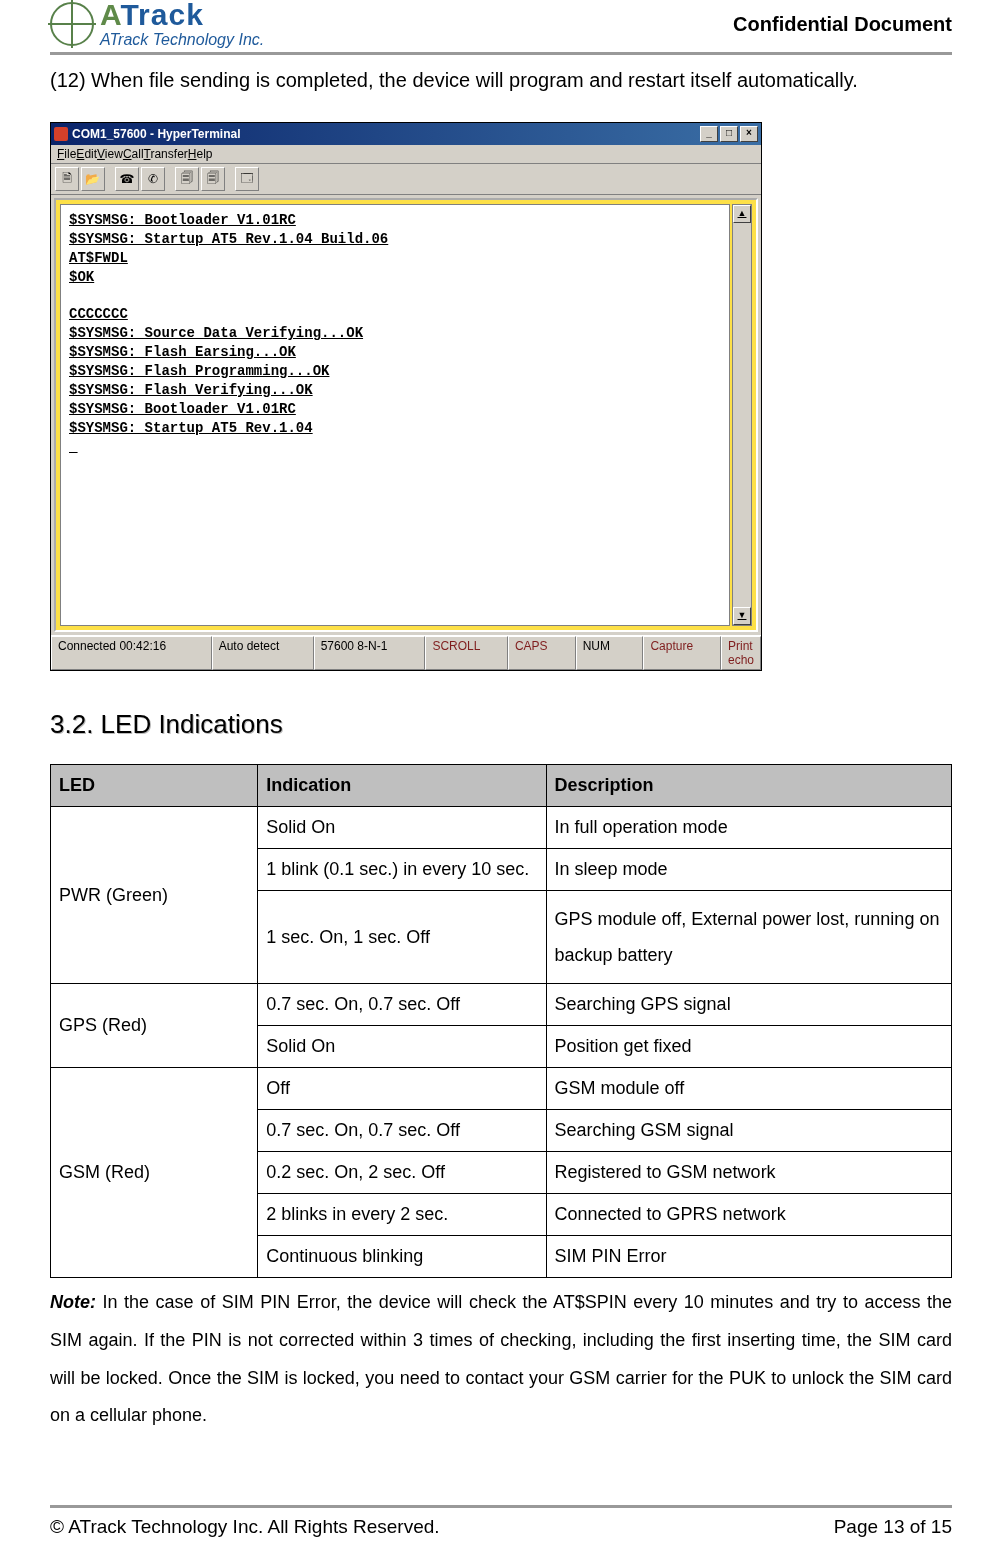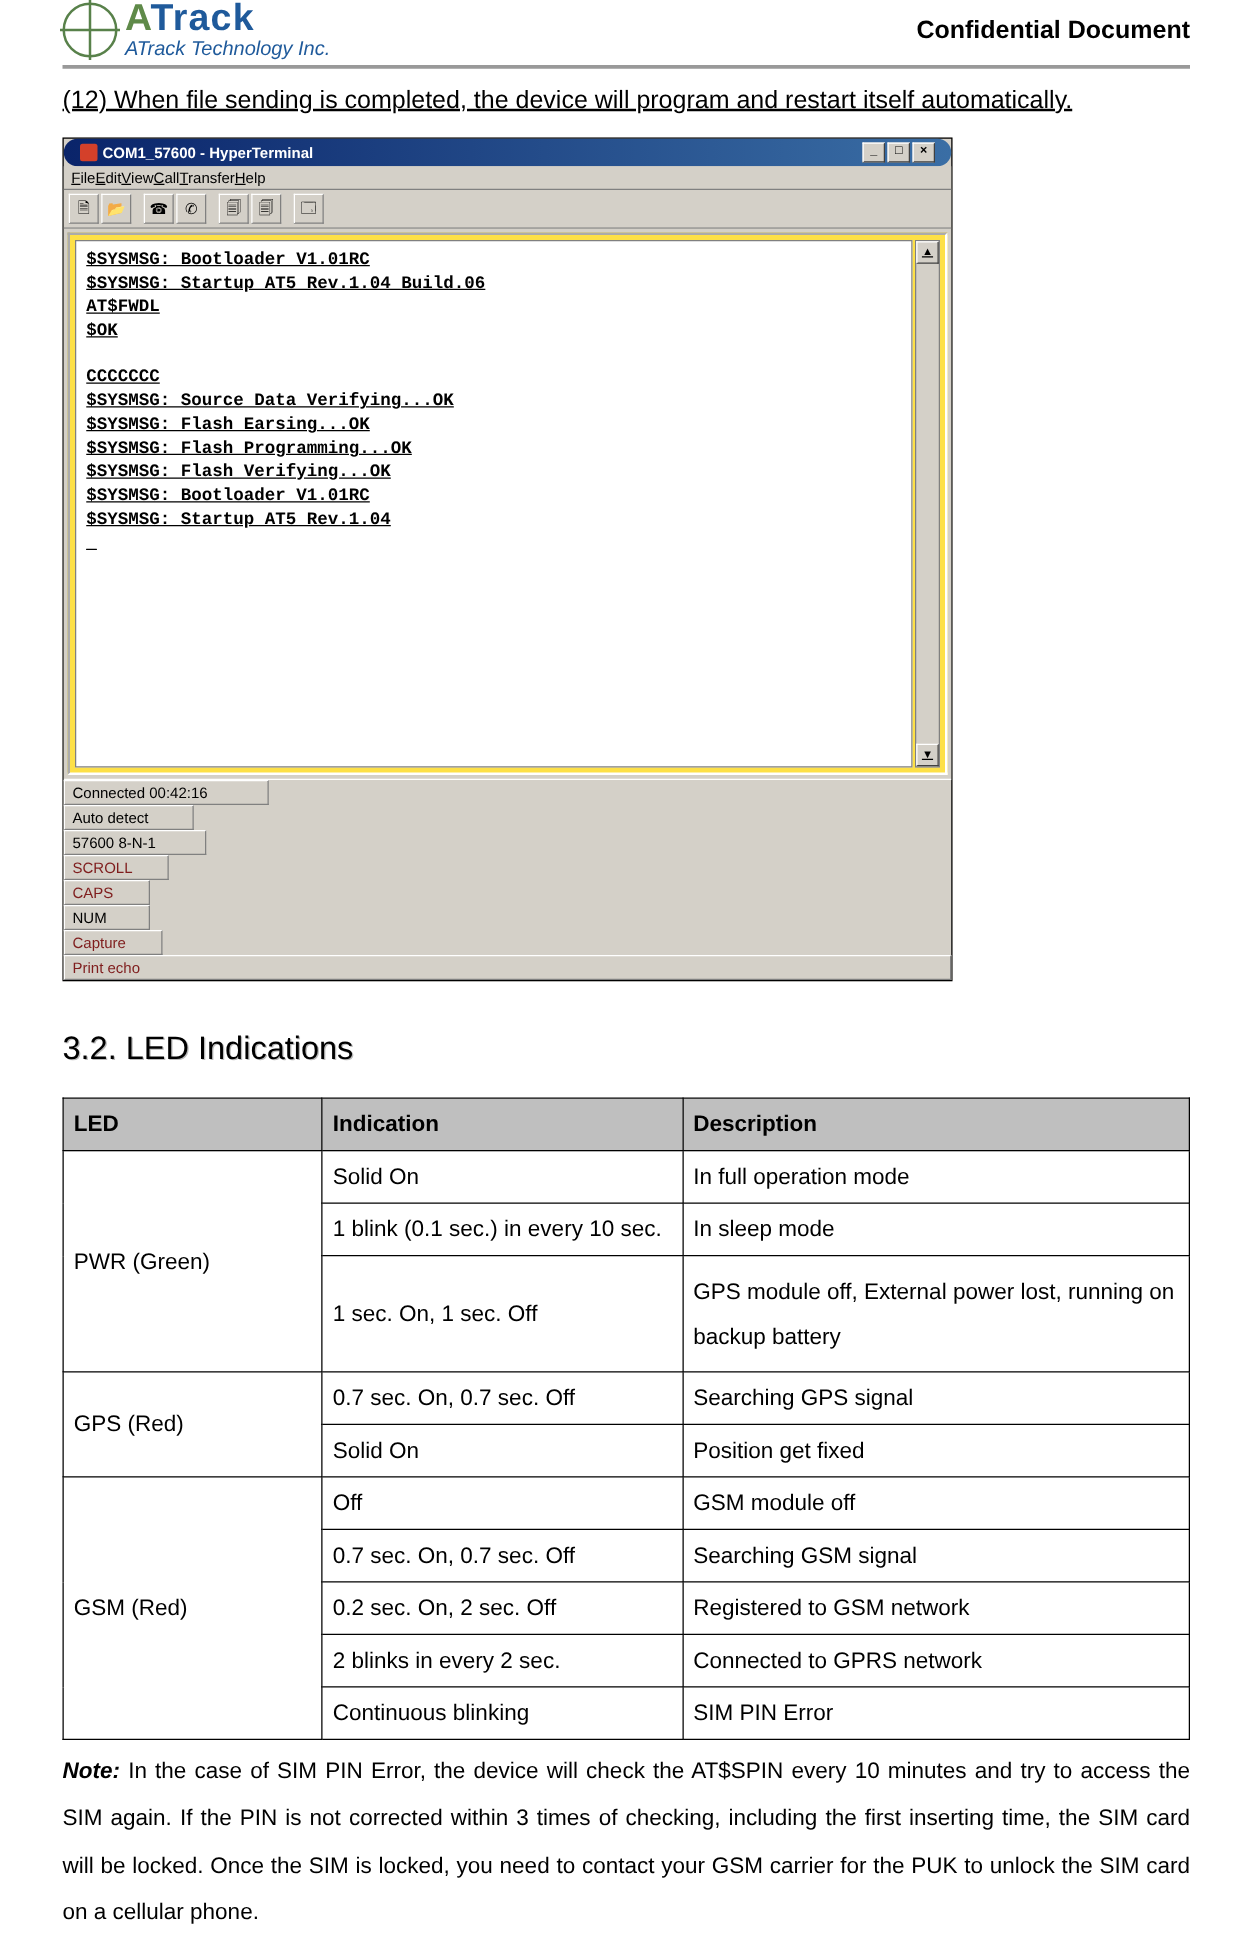--- a/index.html
+++ b/index.html
@@ -44,58 +44,57 @@
   .logo-text {
     display: flex;
     flex-direction: column;
     line-height: 1;
   }
   .logo-big { font-size: 30px; font-weight: bold; letter-spacing: 1px; }
   .logo-big .a { color: #5f8a49; }
   .logo-big .t { color: #1f5a9b; }
   .logo-sub { font-size: 16px; color: #1f5a9b; font-style: italic; margin-top: 2px; }
   .conf { font-weight: bold; font-size: 20px; }
-  .intro { font-size: 20px; margin: 4px 0 18px 0; text-decoration: underline; }
+  .intro { font-size: 20px; margin: 4px 0 30px 0; }
 
   
   .htwin {
     width: 710px;
     border: 1px solid #000;
     background: #d4d0c8;
     font-family: Tahoma, Arial, sans-serif;
     font-size: 12px;
   }
   .titlebar {
     background: linear-gradient(to right, #0a246a, #3a6ea5);
     color: #fff;
     display: flex;
     align-items: center;
     justify-content: space-between;
-    padding: 2px 13px;
+    padding: 2px 3px;
     height: 22px;
     box-sizing: border-box;
-    border-radius: 11px;
   }
   .titlebar-left { display: flex; align-items: center; gap: 4px; font-weight: bold; font-size: 12px;}
   .app-icon { width: 14px; height: 14px; background: #d4402a; border-radius: 2px; position: relative;}
   .wbtns { display: flex; gap: 2px;}
   .wbtn { width: 16px; height: 14px; background: #d4d0c8; border: 1px solid #fff; border-right-color: #404040; border-bottom-color: #404040; font-size: 10px; line-height: 12px; text-align: center; font-weight: bold; color:#000;}
   .menubar { display: flex; padding: 2px 6px; background: #d4d0c8; border-bottom: 1px solid #808080;}
   .menubar span { text-decoration: underline; text-decoration-color: transparent;}
   .menubar span::first-letter { text-decoration: underline;}
   .toolbar { display: flex; gap: 2px; padding: 3px 4px; background: #d4d0c8; border-bottom: 1px solid #808080; align-items: center;}
   .tbtn { width: 22px; height: 22px; border: 1px solid #fff; border-right-color:#808080; border-bottom-color:#808080; background:#d4d0c8; display:flex; align-items:center; justify-content:center; font-size:12px;}
   .tsep { width: 6px;}
   .term-outer { padding: 3px; background:#d4d0c8;}
   .term-frame { border: 2px inset #fff; background:#fde047; padding: 0; position:relative; height: 430px; display:flex;text-decoration:underline;}
   .term-inner { flex:1; background:#fff; border:1px solid #808080; margin:4px 2px 4px 4px; padding: 6px 8px; overflow:hidden;}
   .term-text { font-family: "Courier New", monospace; font-size: 14px; font-weight: bold; line-height: 1.35; white-space: pre; }
   .vscroll { width: 18px; margin:4px 4px 4px 0; background:#d4d0c8; border:1px solid #808080; display:flex; flex-direction:column; justify-content:space-between;}
   .sbtn { height:16px; background:#d4d0c8; border:1px solid #fff; border-right-color:#404040; border-bottom-color:#404040; font-size:9px; text-align:center; line-height:14px;}
-  .statusbar { display:flex; border-top:1px solid #fff;flex-direction:column;}
+  .statusbar { display:flex; border-top:1px solid #fff;}
   .statusbar .cell { border:1px solid #808080; border-top-color:#fff; border-left-color:#fff; padding: 2px 6px; font-size: 12px; background:#d4d0c8;}
   .statusbar .cell.dim { color:#7f1d1d;}
 
   .section-title { font-size: 26px; font-weight: normal; margin: 38px 0 24px 0; text-shadow: 1px 1px 0 #bbb;}
   table.led { border-collapse: collapse; width: 100%; font-size: 18px; }
   table.led th, table.led td { border: 1px solid #000; padding: 10px 8px; text-align: left; vertical-align: middle;}
   table.led th { background: #bfbfbf; font-weight: bold;}
   table.led td.desc { line-height: 2.0; }
   .note { font-size: 18px; line-height: 2.1; margin-top: 6px; text-align: justify;}
   .note b { font-style: italic; font-weight: bold;}

